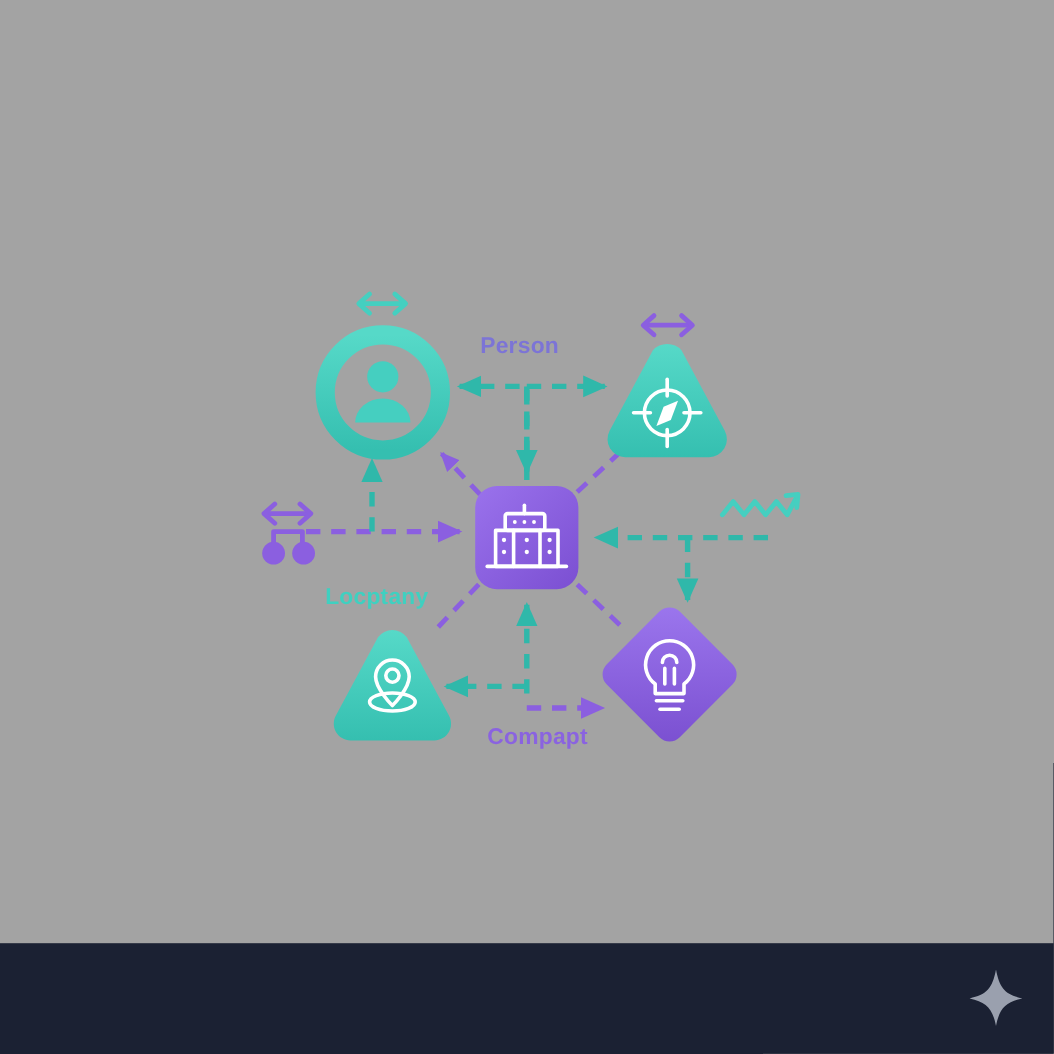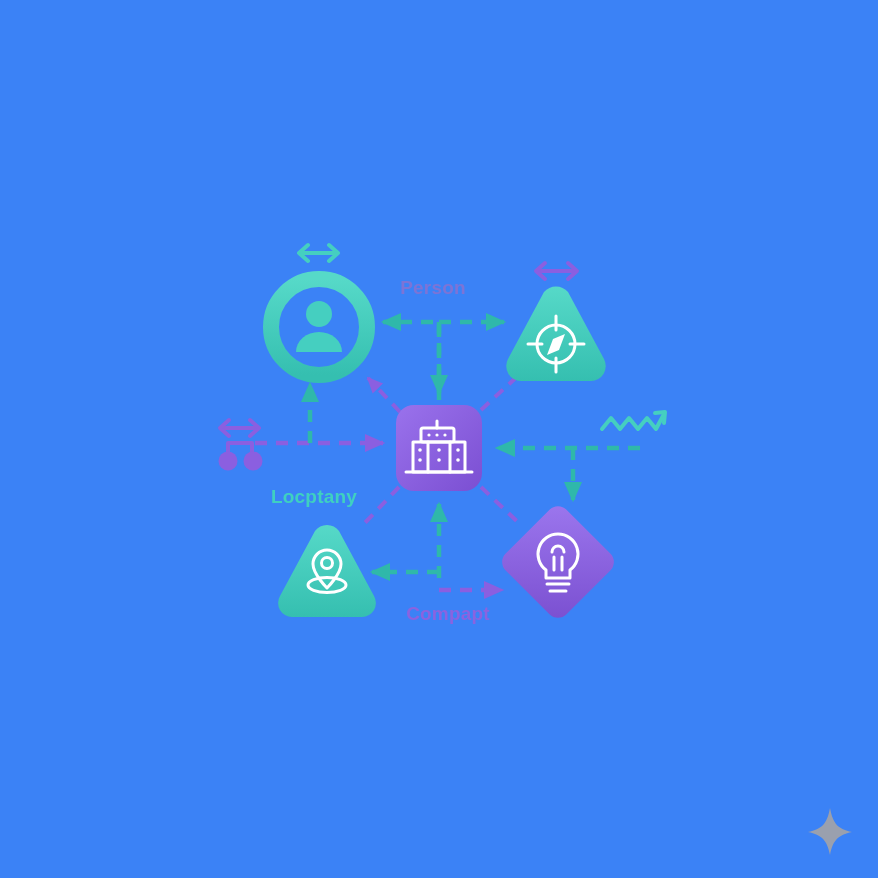--- a/index.html
+++ b/index.html
@@ -9,22 +9,22 @@
   }
   body {
     width: 878px;
     height: 878px;
     overflow: hidden;
     font-family: "Liberation Sans", sans-serif;
   }
   #canvas {
     position: relative;
     width: 878px;
-    height: 878px;
-    background: #3b82f6;
+    height: 786px;
+    background: #a3a3a3;
   }
   #diagram-svg {
     position: absolute;
     left: 0;
     top: 0;
     width: 878px;
     height: 878px;
     display: block;
   }
   .node-label {

